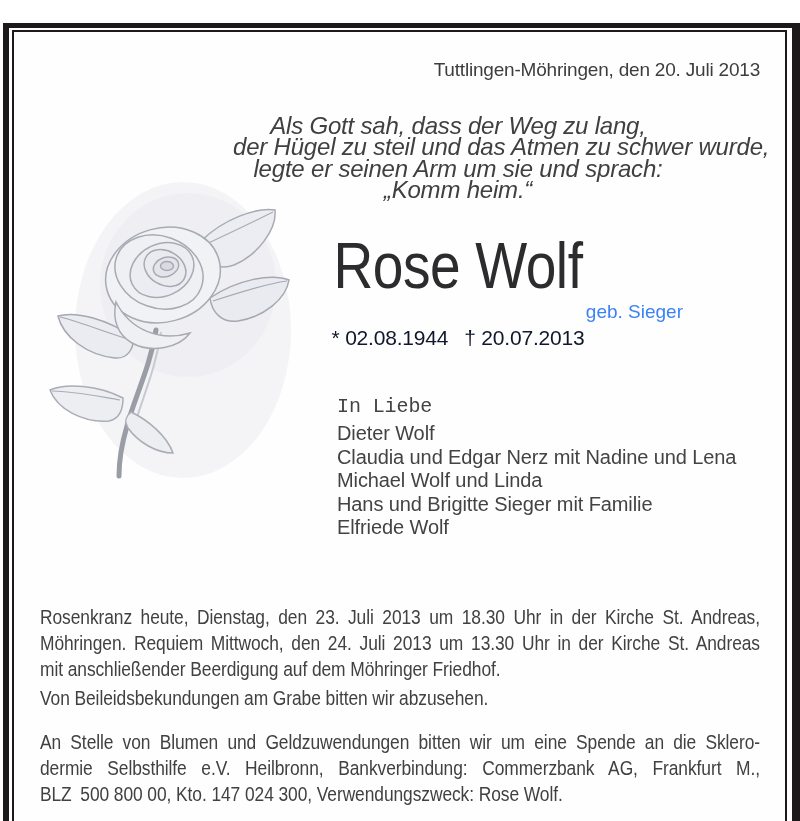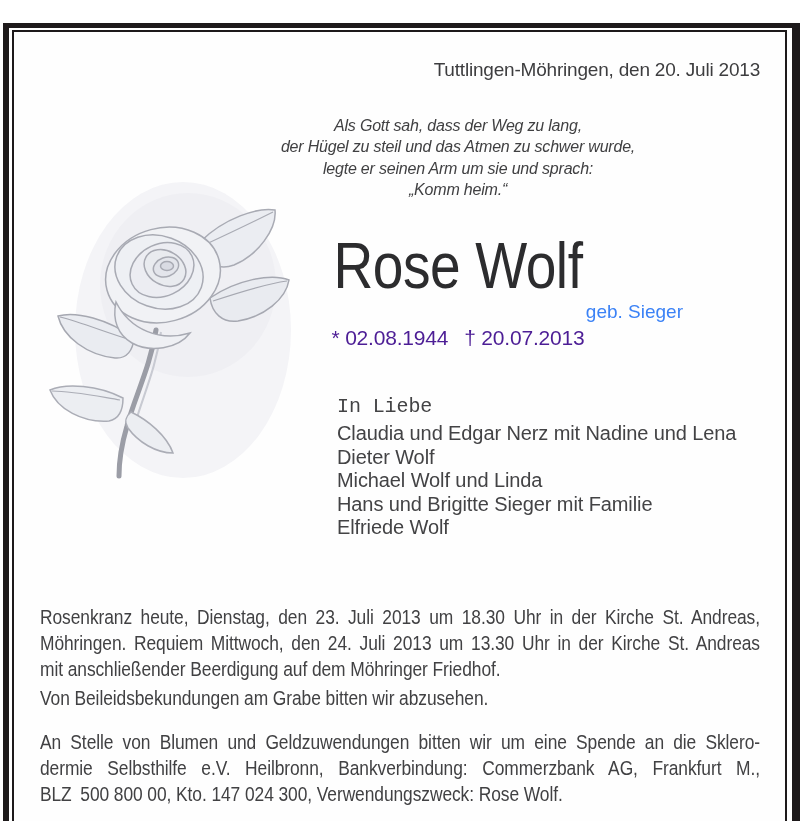--- a/index.html
+++ b/index.html
@@ -25,21 +25,21 @@
   }
   
   .dateline {
     position: absolute; top: 39px; right: 40px;
     font-size: 19px; letter-spacing: -0.2px; color: #3d3d3f;
   }
   
   .poem {
     position: absolute; top: 95px; left: 233px; width: 450px;
     text-align: center; font-style: italic;
-    font-size: 16px; line-height: 21.4px; letter-spacing: -0.2px;
+    font-size: 24px; line-height: 21.4px; letter-spacing: -0.2px;
     color: #404042;
   }
   .poem div { white-space: nowrap; }
   
   .rose {
     position: absolute; left: 38px; top: 160px; width: 280px; height: 300px;
   }
   
   .name {
     position: absolute; top: 212px; left: 233px; width: 450px;
@@ -49,21 +49,21 @@
     transform: scaleX(0.86); transform-origin: 50% 0;
     white-space: nowrap;
   }
   .maiden {
     position: absolute; top: 281px; left: 233px; width: 450px;
     text-align: right; font-size: 19px; color: #3b82f6;
   }
   .dates {
     position: absolute; top: 306px; left: 233px; width: 450px;
     display: flex; justify-content: center; gap: 16px;
-    font-size: 21px; letter-spacing: -0.2px; color: #4c1d95;
+    font-size: 21px; letter-spacing: -0.2px; color: #0f172a;
   }
   
   .mourners {
     position: absolute; top: 375px; left: 337px;
     font-size: 20px; line-height: 23.4px; letter-spacing: -0.1px;
     color: #434345;
   }
   .mourners .intro { margin-bottom: 4px; font-family: Liberation Mono, monospace; }
   
   .condensed {
@@ -131,22 +131,22 @@
 
   <div class="maiden">geb. Sieger</div>
 
   <div class="dates">
     <span>* 02.08.1944</span>
     <span>† 20.07.2013</span>
   </div>
 
   <div class="mourners">
     <div class="intro">In Liebe</div>
+    <div>Dieter Wolf</div>
     <div>Claudia und Edgar Nerz mit Nadine und Lena</div>
-    <div>Dieter Wolf</div>
     <div>Michael Wolf und Linda</div>
     <div>Hans und Brigitte Sieger mit Familie</div>
     <div>Elfriede Wolf</div>
   </div>
 
   <div class="condensed p-service">
     <div class="jline">Rosenkranz heute, Dienstag, den 23. Juli 2013 um 18.30 Uhr in der Kirche St. Andreas,</div>
     <div class="jline">Möhringen. Requiem Mittwoch, den 24. Juli 2013 um 13.30 Uhr in der Kirche St. Andreas</div>
     <div class="jline last">mit anschließender Beerdigung auf dem Möhringer Friedhof.</div>
   </div>

